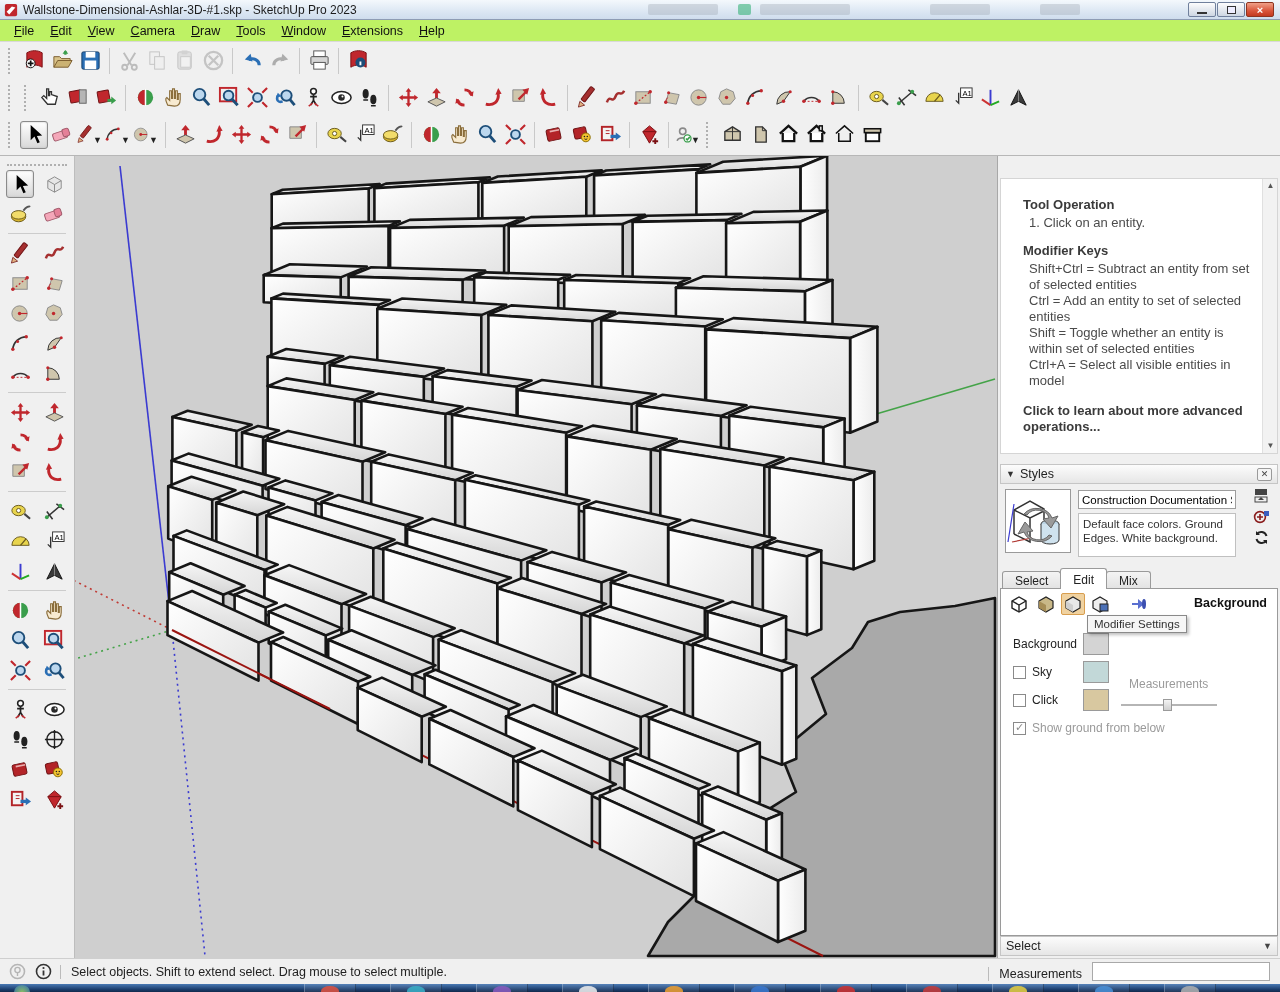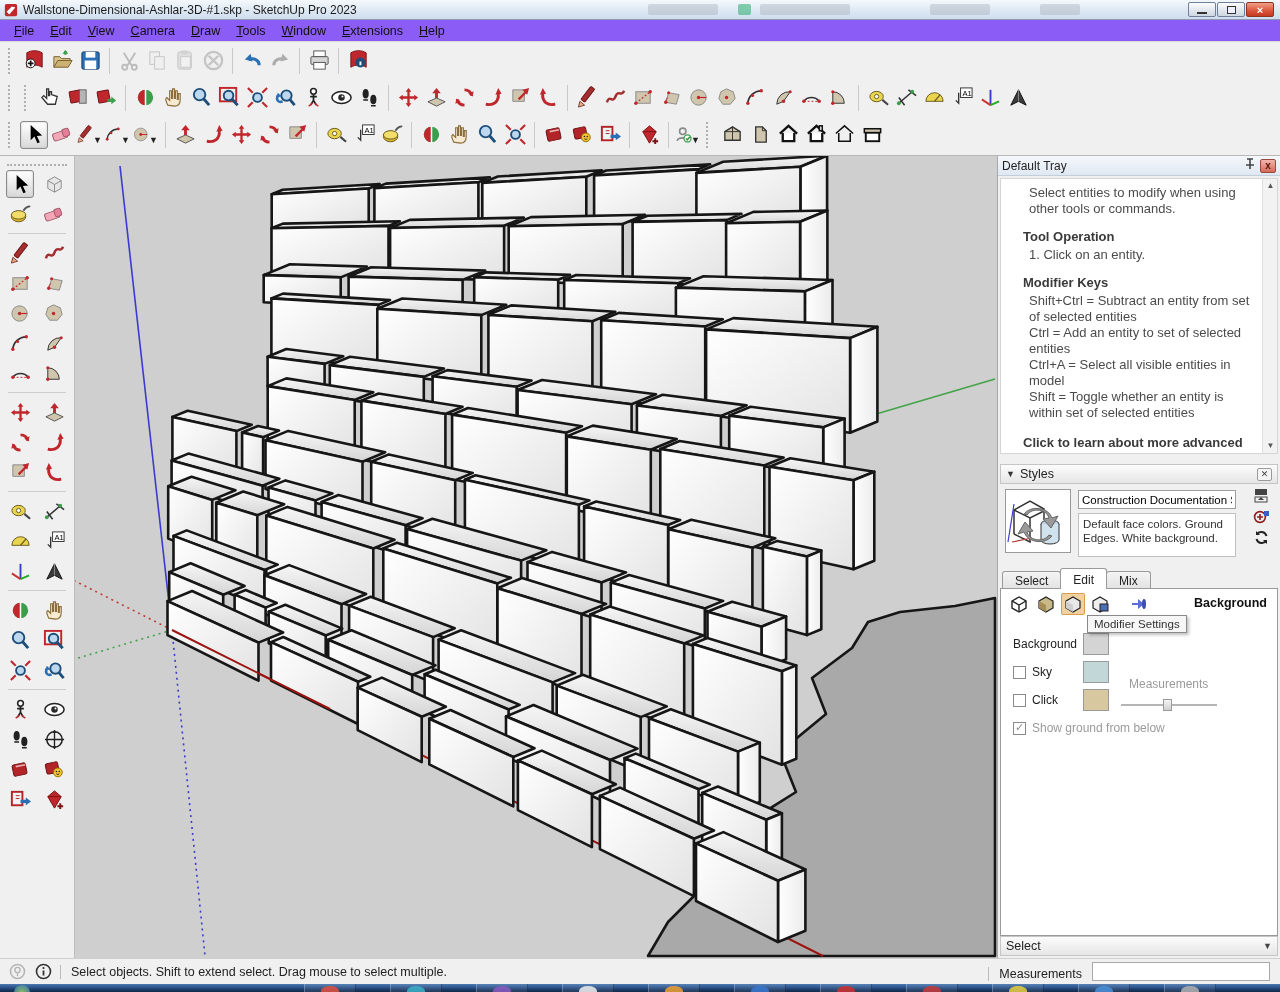--- a/index.html
+++ b/index.html
@@ -16,21 +16,21 @@
   .ghost { position:absolute; top:4px; height:11px; border-radius:2px; background:#9aa4ae; opacity:.35; }
   .ghost.g2 { background:#39b27a; opacity:.6; }
   #winbtns { position:absolute; right:6px; top:2px; display:flex; gap:1px; }
   .wbtn { width:28px; height:15px; border:1px solid #70809c; border-radius:2px;
     background:linear-gradient(#fdfdfd,#cdd6e2); display:flex; align-items:center; justify-content:center; }
   .wbtn.close { background:linear-gradient(#f0a088,#d9563b 60%,#c33a20); border-color:#8e3420; color:#fff; font-size:11px; font-weight:bold; }
   .wbtn .minbar { width:10px; height:2px; background:#333; margin-top:6px; }
   .wbtn .rest { width:9px; height:8px; border:1px solid #333; background:#eef; }
 
   
-  #menubar { position:absolute; left:0; top:20px; width:1280px; height:22px; background:#8b5cf6;
+  #menubar { position:absolute; left:0; top:20px; width:1280px; height:22px; background:#bef264;
     border-bottom:1px solid #d9d9d9; display:flex; align-items:center; padding-left:6px; }
   .menu-item { padding:3px 8px; color:#111; font-size:12.5px; cursor:default; }
   .menu-item u { text-decoration:underline; }
 
   
   #toolbars { position:absolute; left:0; top:42px; width:1280px; height:114px; background:#f0f0f0; border-bottom:1px solid #b7b7b7; }
   .tbrow { height:37px; display:flex; align-items:center; padding-left:4px; }
   .tb-handle { width:8px; height:26px; margin:0 4px; border-left:2px dotted #b0b0b0; }
   .tb-sep { width:1px; height:26px; background:#c9c9c9; margin:0 5px; }
   .icon { width:28px; height:28px; display:flex; align-items:center; justify-content:center; border-radius:3px; position:relative; }
@@ -1198,42 +1198,31 @@
           <polygon points="778.0,942.0 778.0,880.8 805.4,869.5 805.4,930.7" fill="url(#gr)"></polygon>
           <polygon points="696.0,901.0 778.0,942.0 778.0,880.8 696.0,843.4" fill="url(#gf)"></polygon>
         </g>
       <g id="overlay">
           <line x1="172" y1="630" x2="330" y2="709" stroke="#9b1410" stroke-width="2"></line>
         </g>
     </svg>
   </div>
 
   <div id="tray">
-    <div id="tray-header">
-      <span>Default Tray</span>
-      <span class="sp"></span>
-      <span class="pin-ico">
-        <svg viewBox="0 0 14 14">
-            <path d="M4 2h6M7 2v6M3 8h8M7 8v4" stroke="#444" stroke-width="1.6" fill="none"></path>
-          </svg>
-      </span>
-      <div class="x-red">x</div>
-    </div>
 
     <div id="instructor">
       <div class="pad">
-        <div>Select entities to modify when using other tools or commands.</div>
         <h4>Tool Operation</h4>
         <div>1. Click on an entity.</div>
         <h4>Modifier Keys</h4>
         <div id="modlines">
             <div>Shift+Ctrl = Subtract an entity from set of selected entities</div>
             <div>Ctrl = Add an entity to set of selected entities</div>
+            <div>Shift = Toggle whether an entity is within set of selected entities</div>
             <div>Ctrl+A = Select all visible entities in model</div>
-            <div>Shift = Toggle whether an entity is within set of selected entities</div>
           </div>
         <div class="link">Click to learn about more advanced operations...</div>
       </div>
       <div class="vscroll">
         <div class="ar up">▲</div>
         <div class="ar dn">▼</div>
       </div>
     </div>
 
     <div class="sec-header" id="styles-header">

